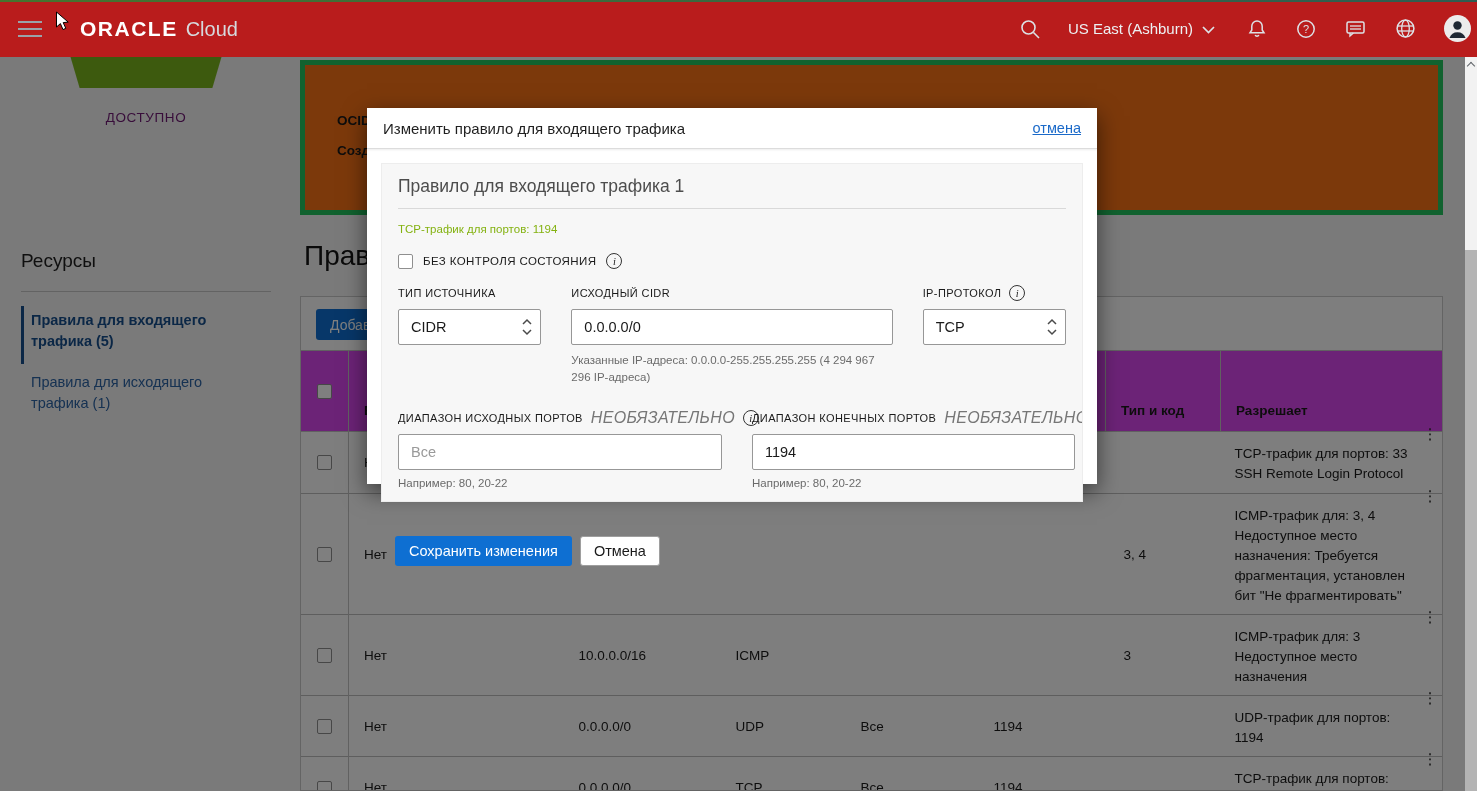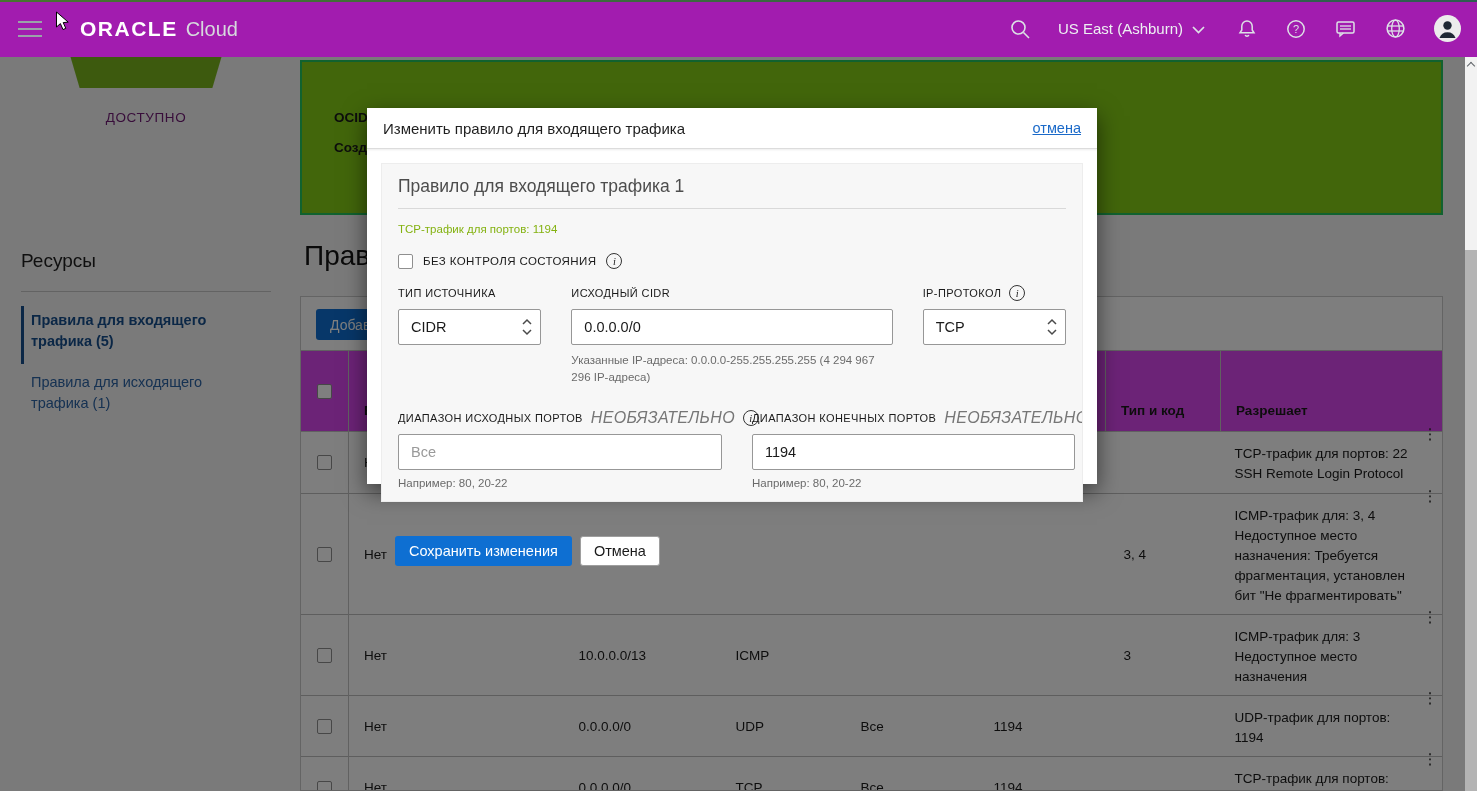--- a/index.html
+++ b/index.html
@@ -17,21 +17,21 @@
 
   .resources-title { position:absolute; left:21px; top:250px; font-size:19px; color:#1f1f1f; }
   .resources-divider { position:absolute; left:21px; top:291px; width:250px; height:0; border-top:1px solid #c6c6c6; }
   .side-item { position:absolute; left:31px; width:190px; font-size:14.5px; line-height:21px; color:#2d64a5; cursor:pointer; }
   .side-item.active { color:#174f8d; font-weight:bold; }
   .active-bar { position:absolute; left:21px; top:306px; width:3px; height:58px; background:#174f8d; }
   .side-item-1 { top:310px; }
   .side-item-2 { top:372px; }
 
   .details-panel { position:absolute; left:300px; top:60px; width:1143px; height:155px;
-    background:#84cc16; border:2px solid #22c55e; }
+    background:#f97316; border:5px solid #22c55e; }
   .detail-label { position:absolute; left:32px; font-size:13.5px; font-weight:bold; color:#1a1a1a; }
   .dl-1 { top:48px; } .dl-2 { top:78px; }
 
   .page-title { position:absolute; left:304px; top:240px; font-size:28px; color:#141414; white-space:nowrap; }
 
   .table-panel { position:absolute; left:300px; top:296px; width:1143px; height:495px;
     border:1px solid #c9c9c9; background:#fcfcfc; overflow:hidden; }
   .add-btn { position:absolute; left:15px; top:12px; height:31px; padding:0 14px;
     background:#0e6fd2; color:#fff; border:none; border-radius:3px; font-size:14px;
     font-family:"Liberation Sans", sans-serif; white-space:nowrap; }
@@ -94,22 +94,22 @@
   .row2 { margin-top:24px; }
   .modal-footer { display:flex; gap:8px; margin:34px 0 0 14px; }
   .btn-primary { height:30px; padding:0 14px; background:#0e6fd2; color:#fff; border:none;
     border-radius:3px; font-size:14.5px; font-family:"Liberation Sans", sans-serif; cursor:pointer; }
   .btn-secondary { height:30px; padding:0 13px; background:#fff; color:#1a1a1a; border:1px solid #9e9e9e;
     border-radius:3px; font-size:14.5px; font-family:"Liberation Sans", sans-serif; cursor:pointer; }
 
   
   .topstrip { position:absolute; left:0; top:0; width:1477px; height:2px; z-index:6;
     background:linear-gradient(90deg,#46742e 0%, #2e5d51 100%); }
-  .topbar { position:absolute; left:0; top:0; width:1477px; height:57px; background:#a21caf;
-    z-index:5; display:flex; align-items:center; padding:0 16px 0 18px; }
+  .topbar { position:absolute; left:0; top:0; width:1477px; height:57px; background:#b91c1c;
+    z-index:5; display:flex; align-items:center; padding:0 6px 0 18px; }
   .hamburger { width:24px; height:16px; display:flex; flex-direction:column; justify-content:space-between; cursor:pointer; }
   .hamburger span { display:block; height:2px; background:#9aa2a9; }
   .brand { margin-left:38px; display:flex; align-items:baseline; cursor:pointer; }
   .brand-bold { font-size:21px; font-weight:bold; letter-spacing:1.5px; color:#fff; }
   .brand-light { font-size:20px; font-weight:300; color:#d6dadd; margin-left:8px; }
   .top-right { margin-left:auto; display:flex; align-items:center; gap:27px; }
   .region { display:flex; align-items:center; gap:9px; color:#edf0f2; font-size:15px; cursor:pointer; margin-right:4px; }
   .tb-icon { display:inline-flex; cursor:pointer; }
   .avatar { width:27px; height:27px; border-radius:50%; background:#ececec; display:inline-flex;
     align-items:center; justify-content:center; cursor:pointer; }
@@ -168,41 +168,41 @@
         <tbody>
           <tr class="r1">
             <td class="c-check"><span class="cb"></span></td>
             <td>Нет</td>
             <td></td>
             <td></td>
             <td></td>
             <td></td>
             <td class="c-type"></td>
             <td class="c-allow">
-              <span>TCP-трафик для портов: 22 SSH Remote Login Protocol</span>
+              <span>TCP-трафик для портов: 33 SSH Remote Login Protocol</span>
               <span class="kebab">⋮</span>
             </td>
           </tr>
           <tr class="r2">
             <td class="c-check"><span class="cb"></span></td>
             <td>Нет</td>
             <td></td>
             <td></td>
             <td></td>
             <td></td>
             <td class="c-type">3, 4</td>
             <td class="c-allow">
               <span>ICMP-трафик для: 3, 4 Недоступное место назначения: Требуется фрагментация, установлен бит "Не фрагментировать"</span>
               <span class="kebab">⋮</span>
             </td>
           </tr>
           <tr class="r3">
             <td class="c-check"><span class="cb"></span></td>
             <td>Нет</td>
-            <td>10.0.0.0/13</td>
+            <td>10.0.0.0/16</td>
             <td>ICMP</td>
             <td></td>
             <td></td>
             <td class="c-type">3</td>
             <td class="c-allow">
               <span>ICMP-трафик для: 3 Недоступное место назначения</span>
               <span class="kebab">⋮</span>
             </td>
           </tr>
           <tr class="r4">

